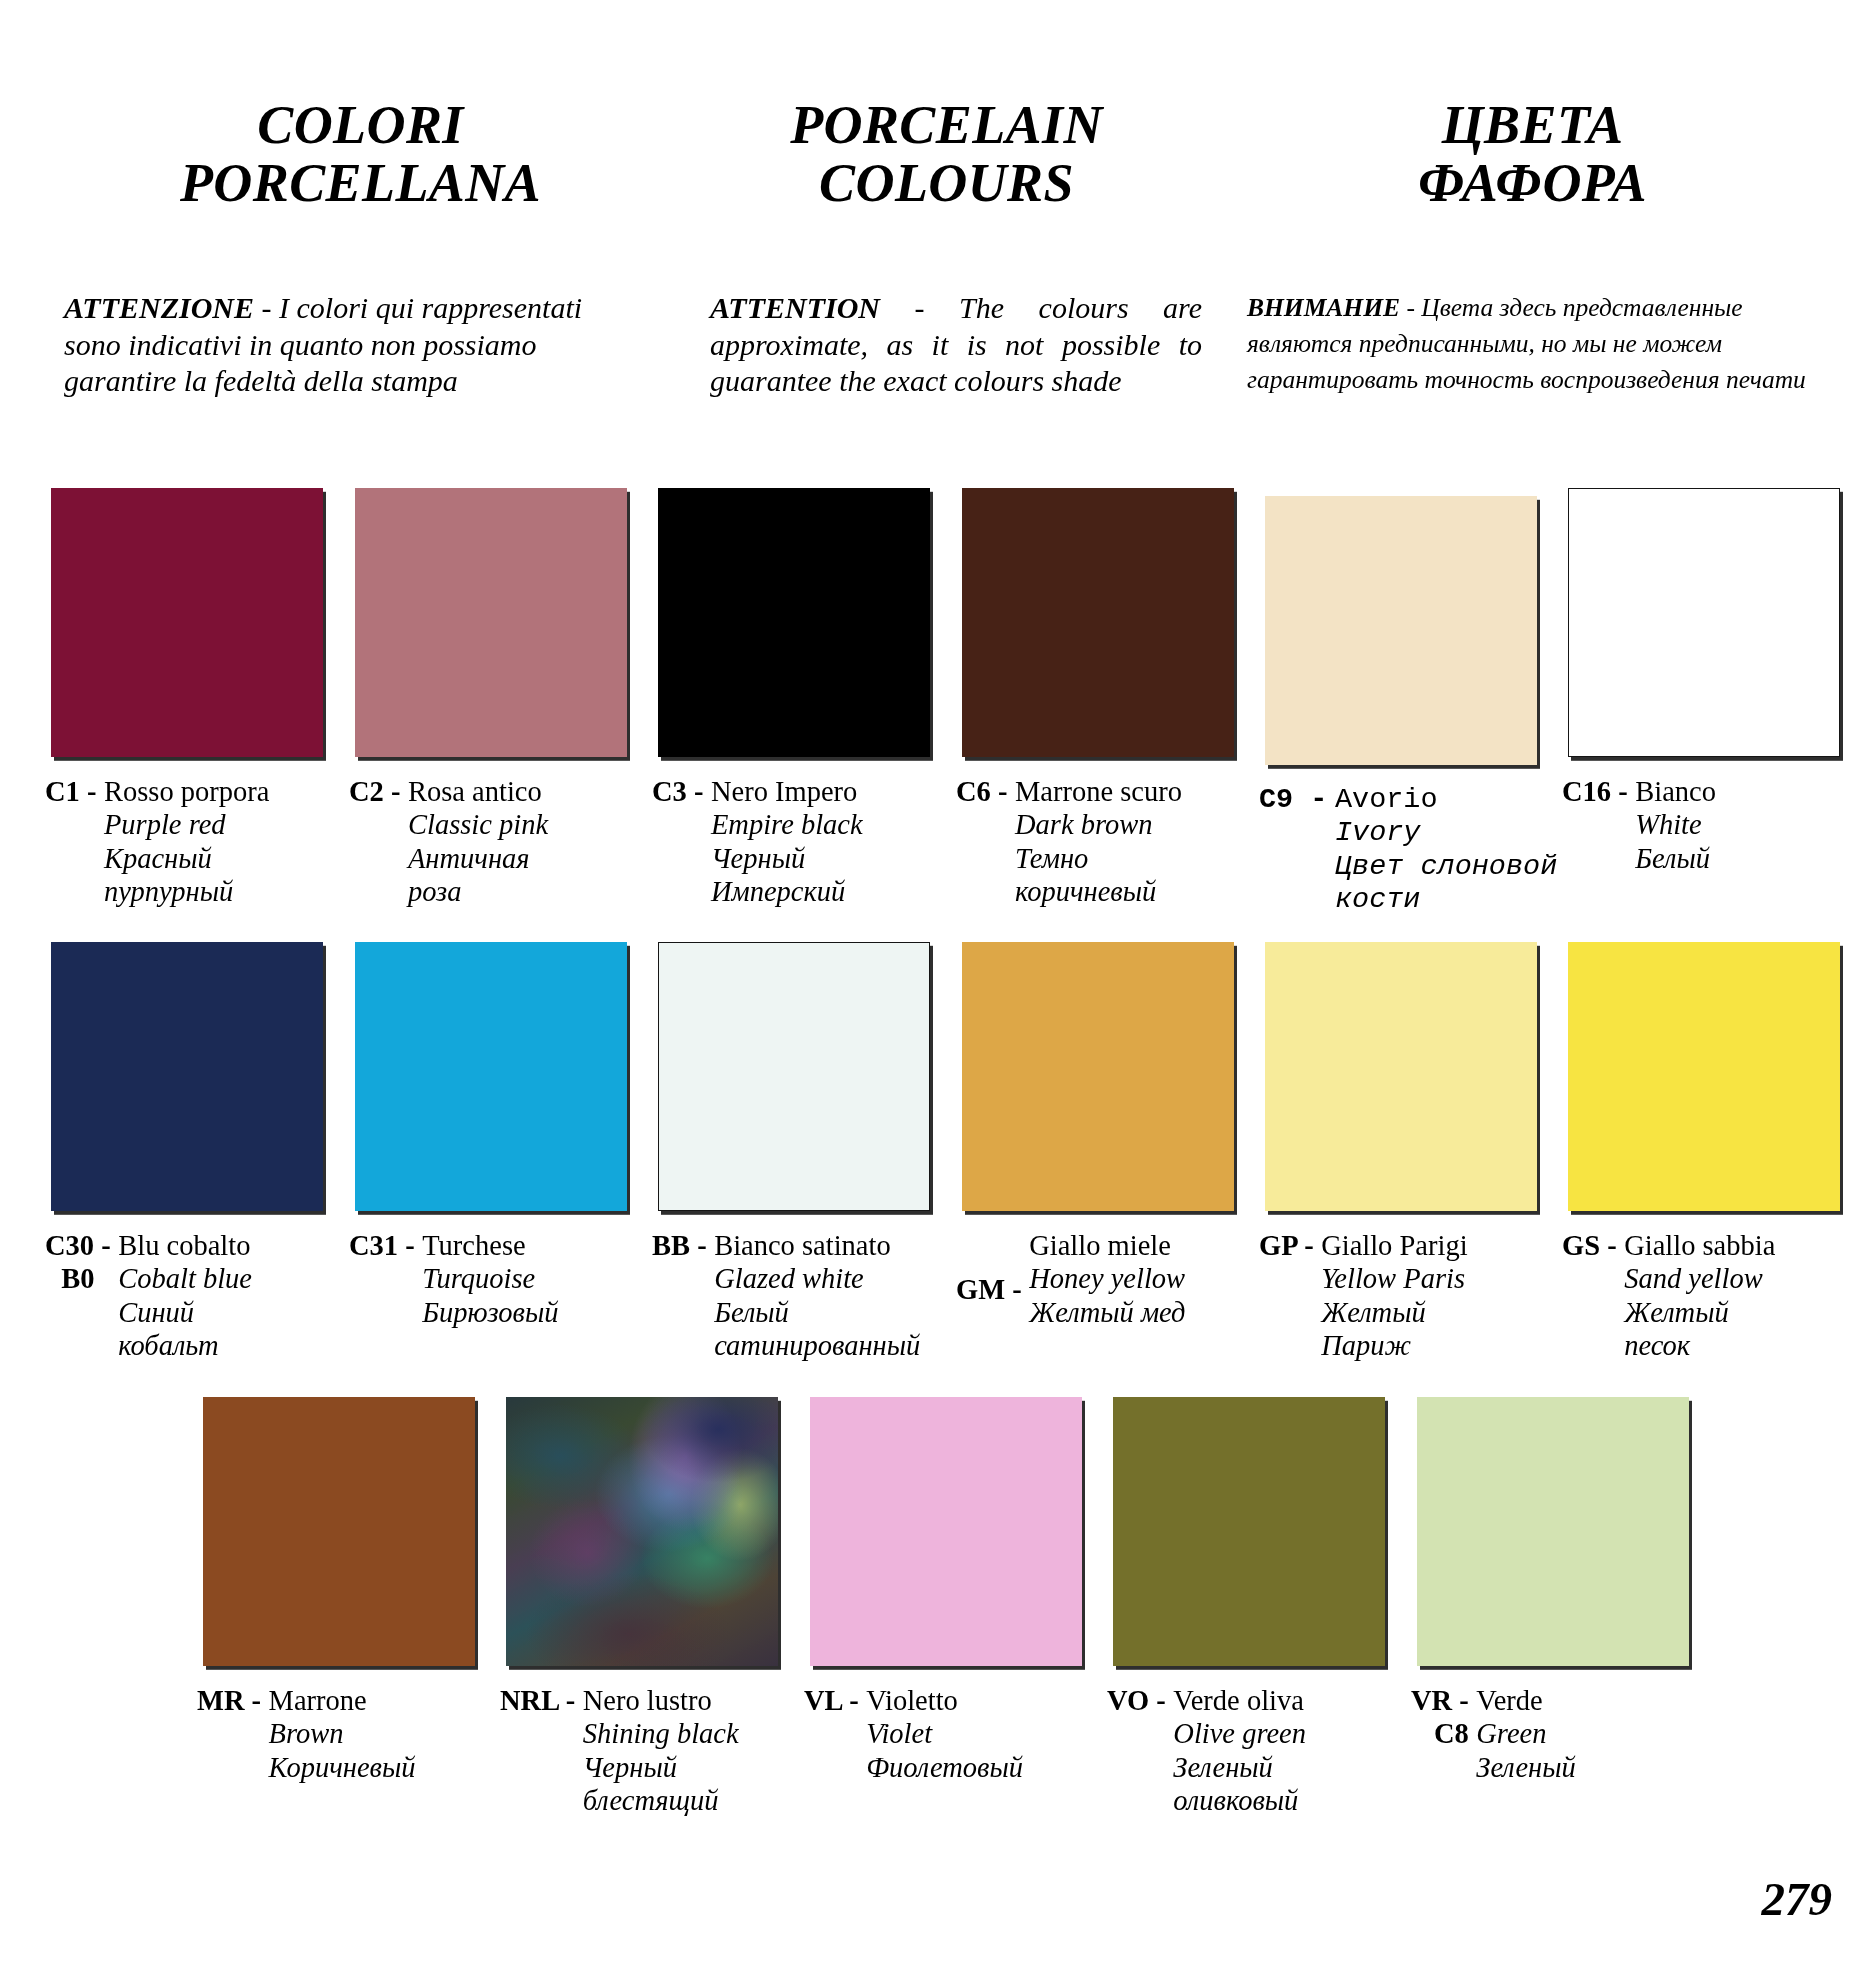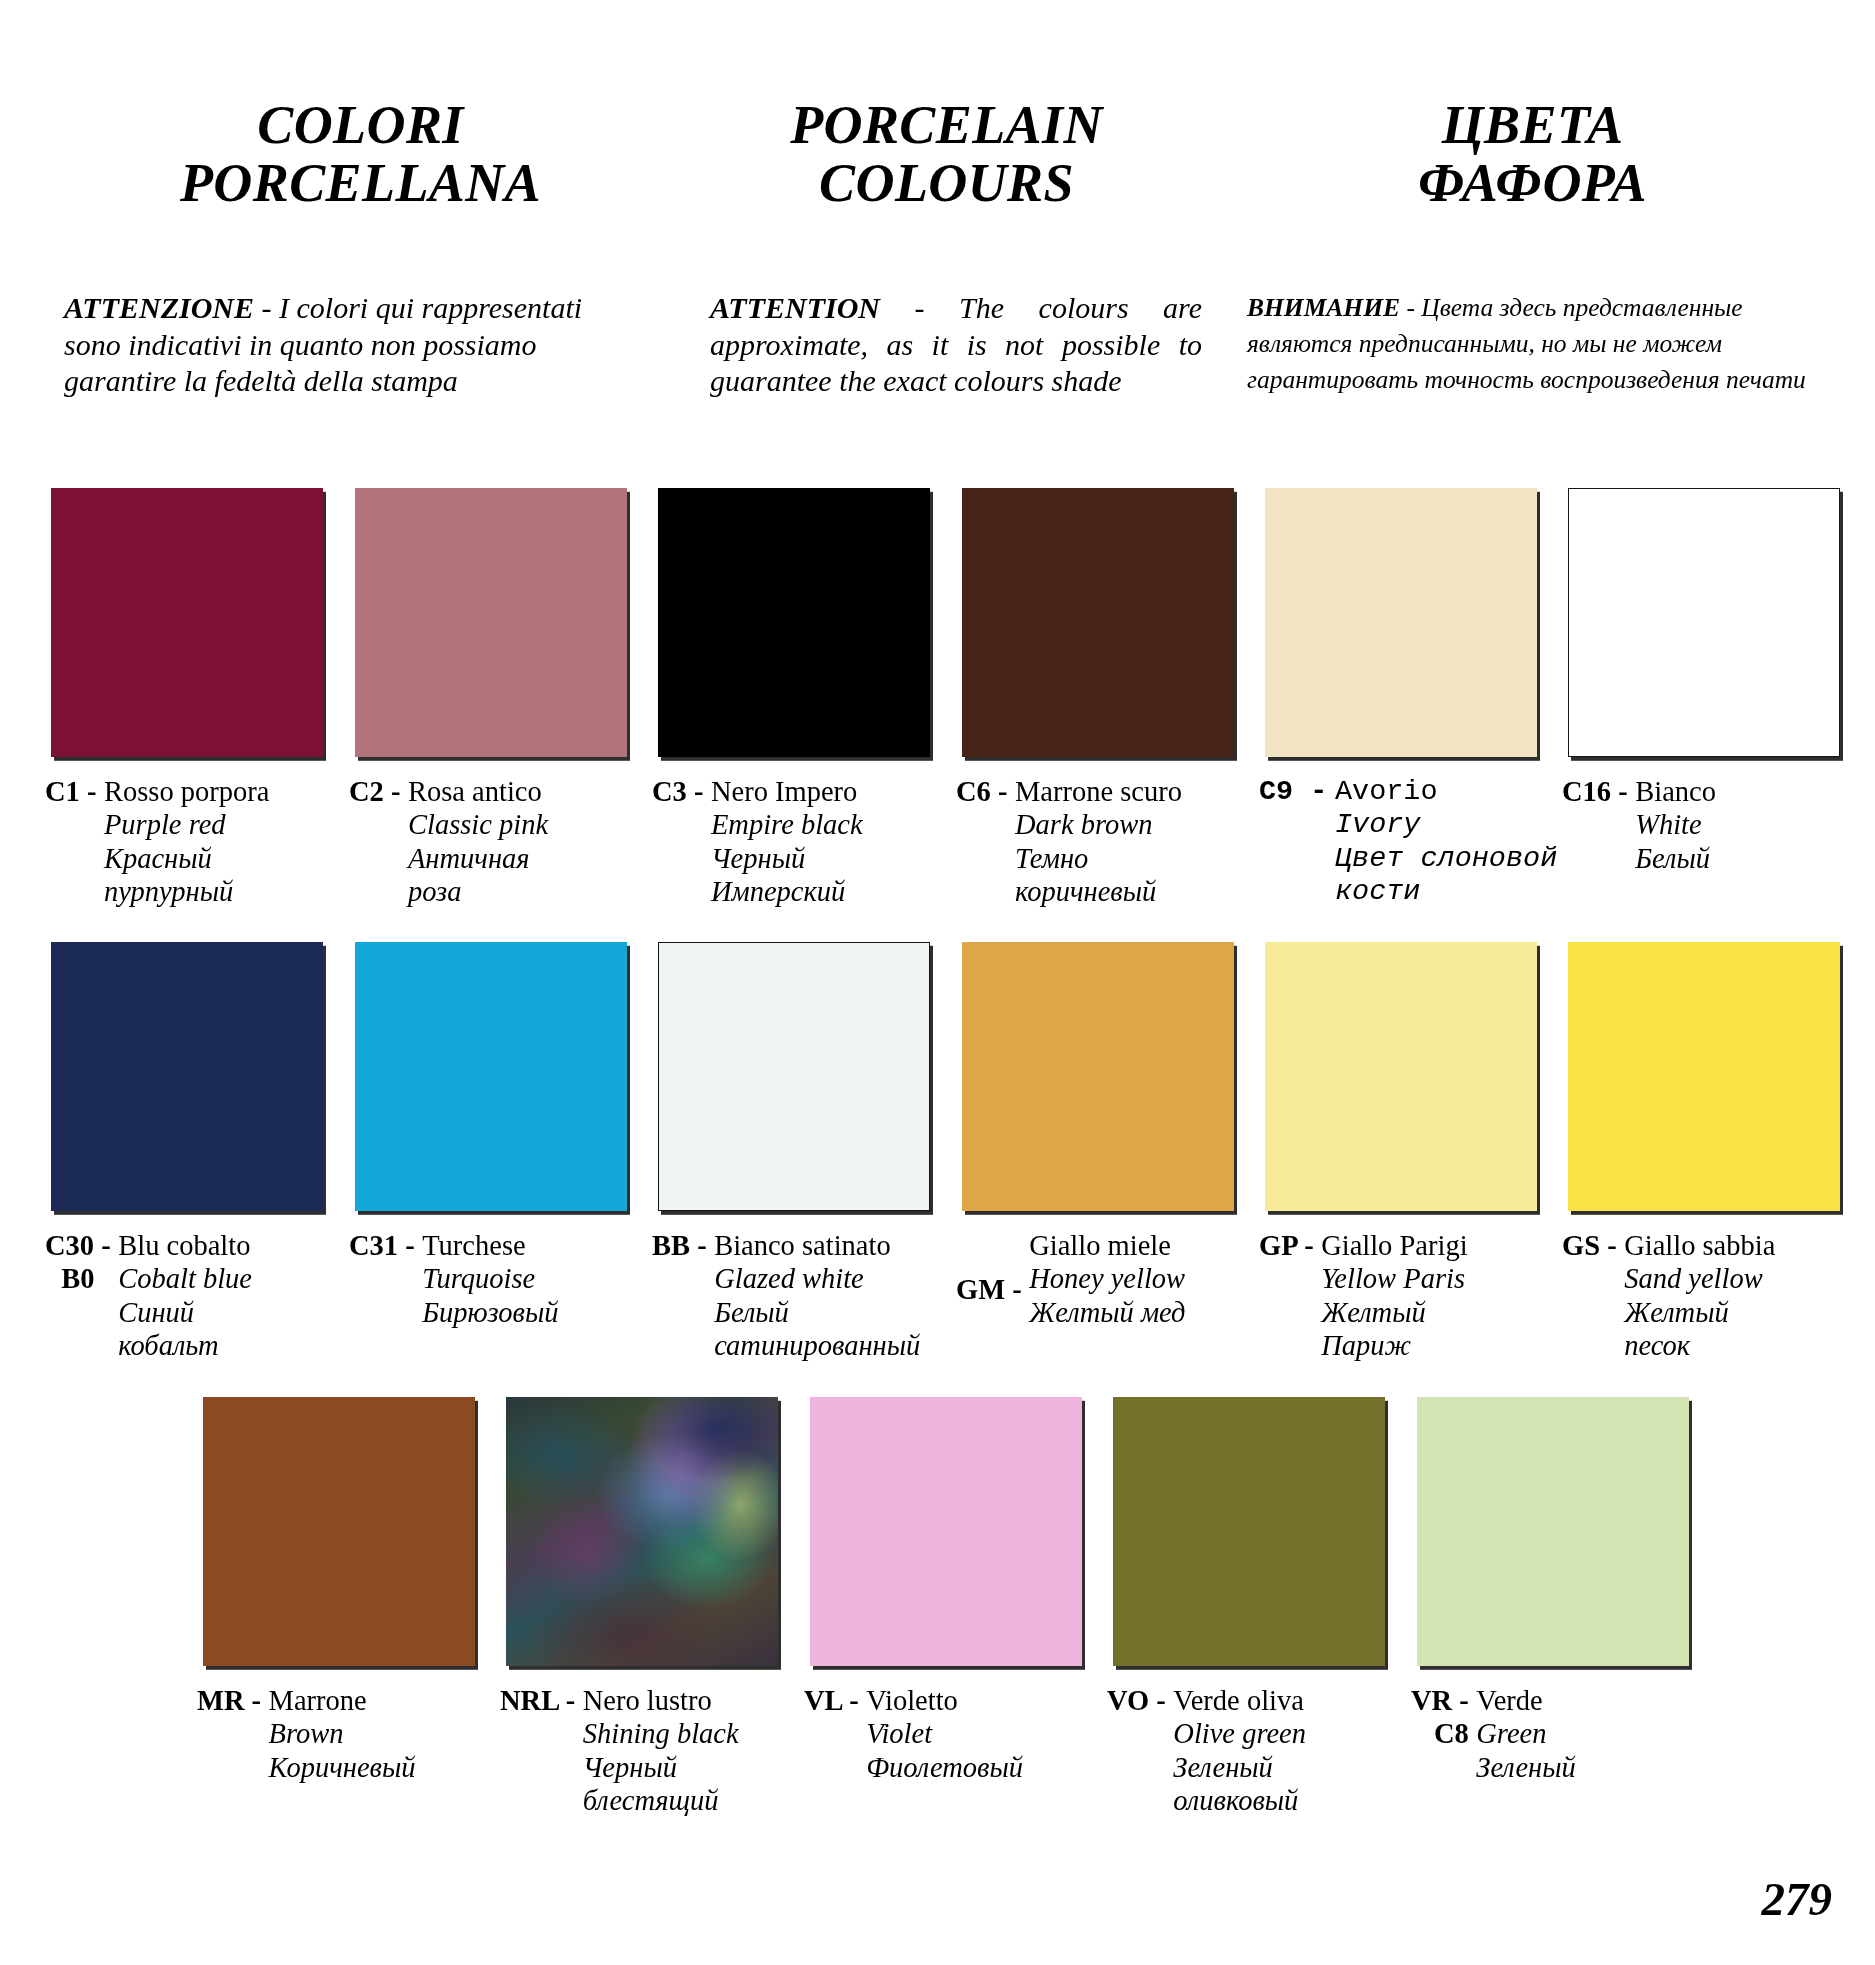--- a/index.html
+++ b/index.html
@@ -259,21 +259,21 @@
               </div>
               <div class="cap-namecol">
                 <span class="cap-line it-name">Marrone scuro</span>
                 <span class="cap-line en-name">Dark  brown</span>
                 <span class="cap-line ru-name">Темно</span>
                 <span class="cap-line ru-name">коричневый</span>
               </div>
             </div>
           </div>
         </div>
-        <div class="cell" style="left: 1259px; top: 0px; font-family: Liberation Mono, monospace;">
+        <div class="cell" style="left: 1259px; top: 8px; font-family: Liberation Mono, monospace;">
           <div class="swatch-wrap">
             <div class="swatch" style="background: rgb(243, 227, 197);"></div>
           </div>
           <div class="caption">
             <div class="cap-body">
               <div class="cap-codecol">
                 <span class="code" style="display: block;">C9 -</span>
               </div>
               <div class="cap-namecol">
                 <span class="cap-line it-name">Avorio</span>

